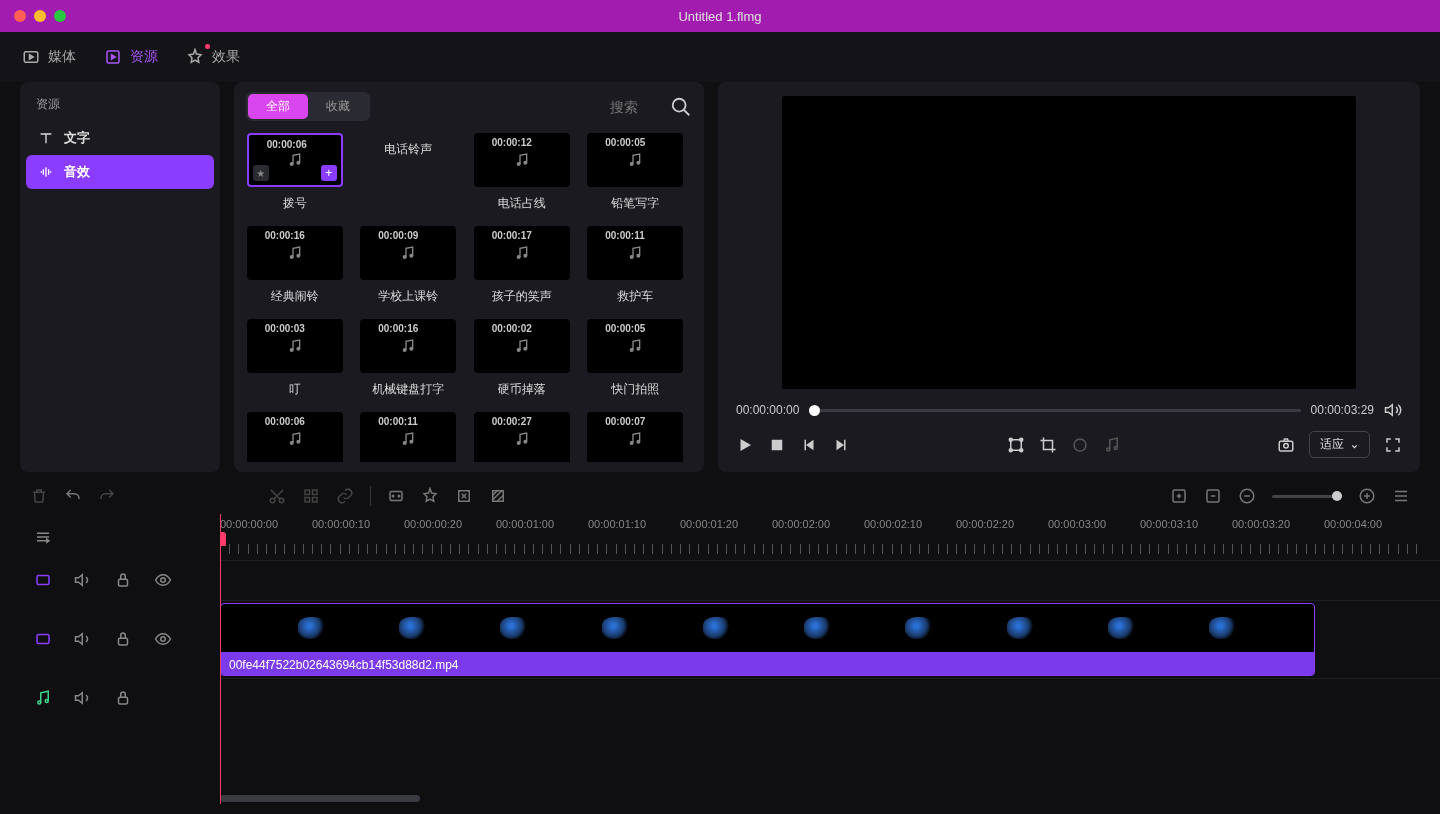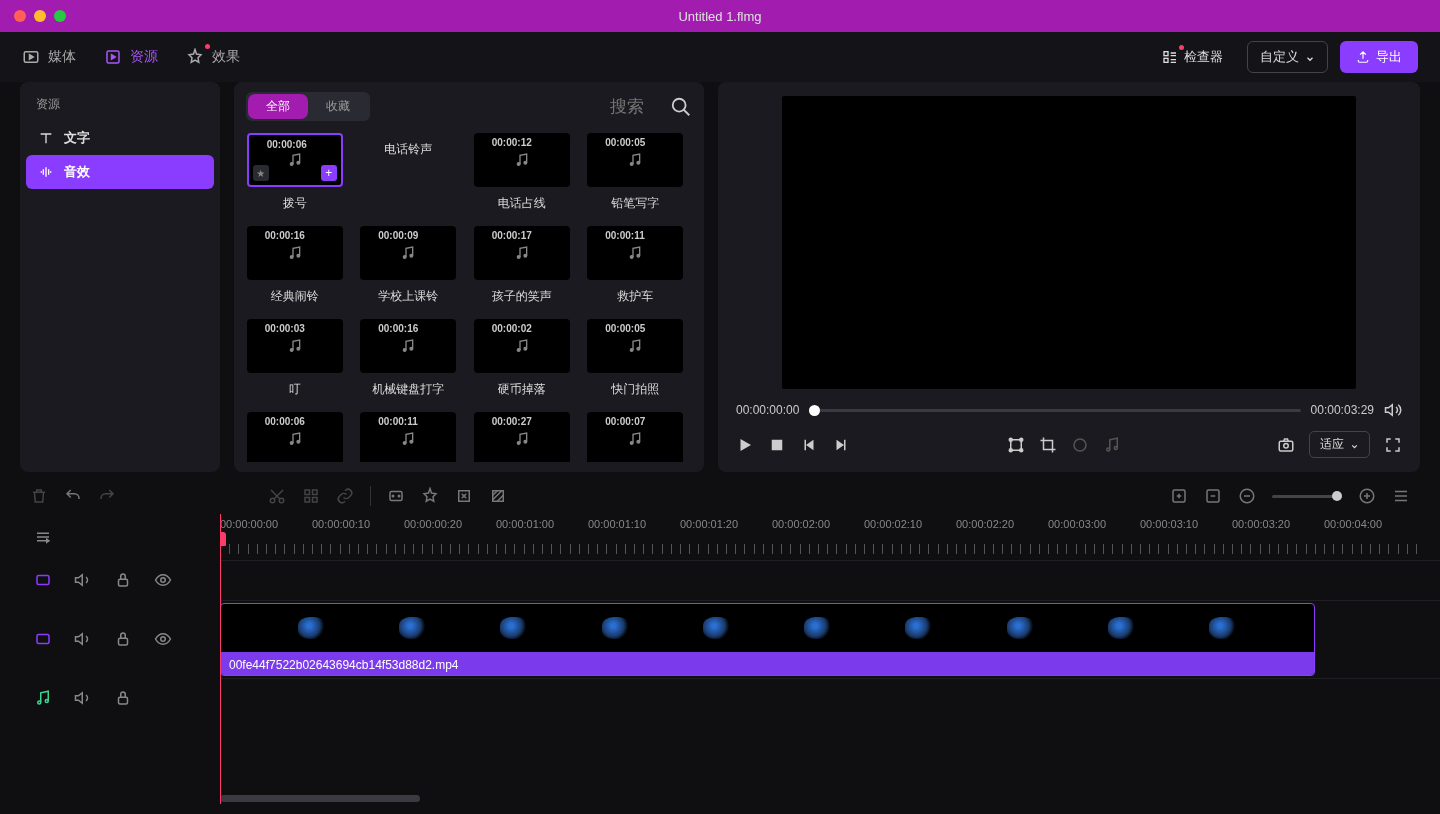--- a/index.html
+++ b/index.html
@@ -33,23 +33,23 @@
 .sidebar-title { font-size: 12px; color: #999; padding: 4px 10px 8px; }
 .sidebar-item { display: flex; align-items: center; gap: 10px; padding: 8px 12px; border-radius: 6px; font-size: 13px; color: #ddd; cursor: pointer; font-weight: bold; }
 .sidebar-item.active { background: #8b3dff; color: #fff; }
 .sidebar-item .sicon { width: 16px; height: 16px; display: flex; align-items: center; justify-content: center; }
 
 
 .content-panel { width: 470px; background: #1a1a20; border-radius: 8px; padding: 10px 12px; display: flex; flex-direction: column; overflow: hidden; }
 .content-header { display: flex; align-items: center; justify-content: space-between; margin-bottom: 12px; }
 .filter-tabs { display: flex; background: #2a2a32; border-radius: 6px; padding: 2px; }
 .filter-tab { padding: 4px 18px; font-size: 12px; color: #999; border-radius: 5px; cursor: pointer; }
-.filter-tab.active { background: #a21caf; color: #fff; border-radius: 7px; }
+.filter-tab.active { background: #d946ef; color: #fff; }
 .search-box { display: flex; align-items: center; gap: 10px; }
-.search-box input { background: transparent; border: none; color: #999; font-size: 17px; width: 50px; outline: none; margin-left: 41px; }
+.search-box input { background: transparent; border: none; color: #999; font-size: 14px; width: 50px; outline: none; margin-left: 41px; }
 .search-icon { width: 22px; height: 22px; color: #ccc; }
 
 .grid-wrap { flex: 1; overflow-y: auto; padding-right: 8px; }
 .grid-wrap::-webkit-scrollbar { width: 6px; }
 .grid-wrap::-webkit-scrollbar-thumb { background: #3a3a42; border-radius: 3px; }
 .asset-grid { display: grid; grid-template-columns: repeat(4, 1fr); gap: 14px 16px; }
 .asset-card { display: flex; flex-direction: column; align-items: center; cursor: pointer; }
 .asset-thumb { width: 96px; height: 54px; background: #000; border-radius: 4px; position: relative; display: flex; align-items: center; justify-content: center; }
 .asset-card.selected .asset-thumb { border: 2px solid #8b3dff; }
 .asset-duration { position: absolute; top: 4px; left: 18px; font-size: 10px; color: #ccc; font-weight: 600; }
@@ -138,42 +138,20 @@
         </span>
       <span>资源</span>
     </div>
     <div class="top-tab">
       <span class="icon notif-dot">
           <svg viewBox="0 0 24 24" fill="none" stroke="currentColor" stroke-width="2">
             <path d="M12 2l2 6 6 1-4 4 1 6-5-3-5 3 1-6-4-4 6-1z"></path>
           </svg>
         </span>
       <span>效果</span>
-    </div>
-  </div>
-  <div class="top-right">
-    <div class="top-btn">
-      <span class="icon notif-dot" style="width:16px;height:16px"><svg viewBox="0 0 24 24" fill="none" stroke="currentColor" stroke-width="2">
-            <rect x="3" y="4" width="6" height="6"></rect>
-            <rect x="3" y="14" width="6" height="6"></rect>
-            <path d="M13 6h8M13 10h8M13 16h8M13 20h8"></path>
-          </svg></span>
-      <span>检查器</span>
-    </div>
-    <div class="top-btn bordered">
-      <span>自定义</span>
-      <span style="width:10px;height:10px"><svg viewBox="0 0 24 24" fill="none" stroke="currentColor" stroke-width="3">
-            <path d="M6 9l6 6 6-6"></path>
-          </svg></span>
-    </div>
-    <div class="top-btn primary">
-      <span style="width:14px;height:14px"><svg viewBox="0 0 24 24" fill="none" stroke="currentColor" stroke-width="2">
-            <path d="M12 3v12M7 8l5-5 5 5M4 17v2a2 2 0 002 2h12a2 2 0 002-2v-2"></path>
-          </svg></span>
-      <span>导出</span>
     </div>
   </div>
 </div>
 
 <div class="main-area">
 
   <div class="sidebar">
     <div class="sidebar-title">资源</div>
     <div class="sidebar-item">
       <span class="sicon">

